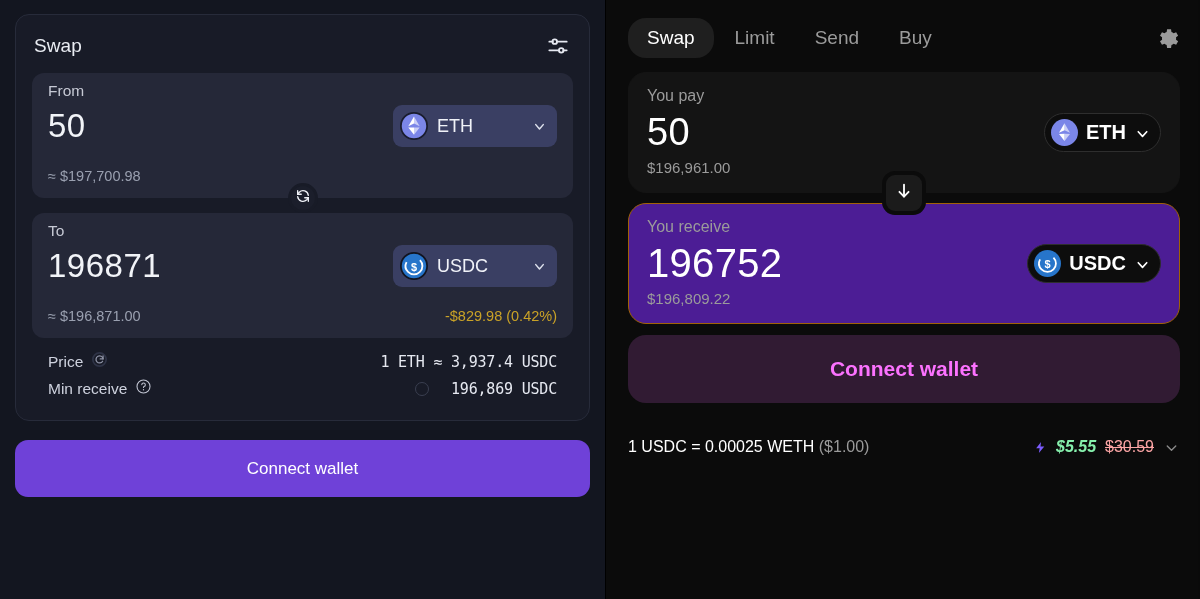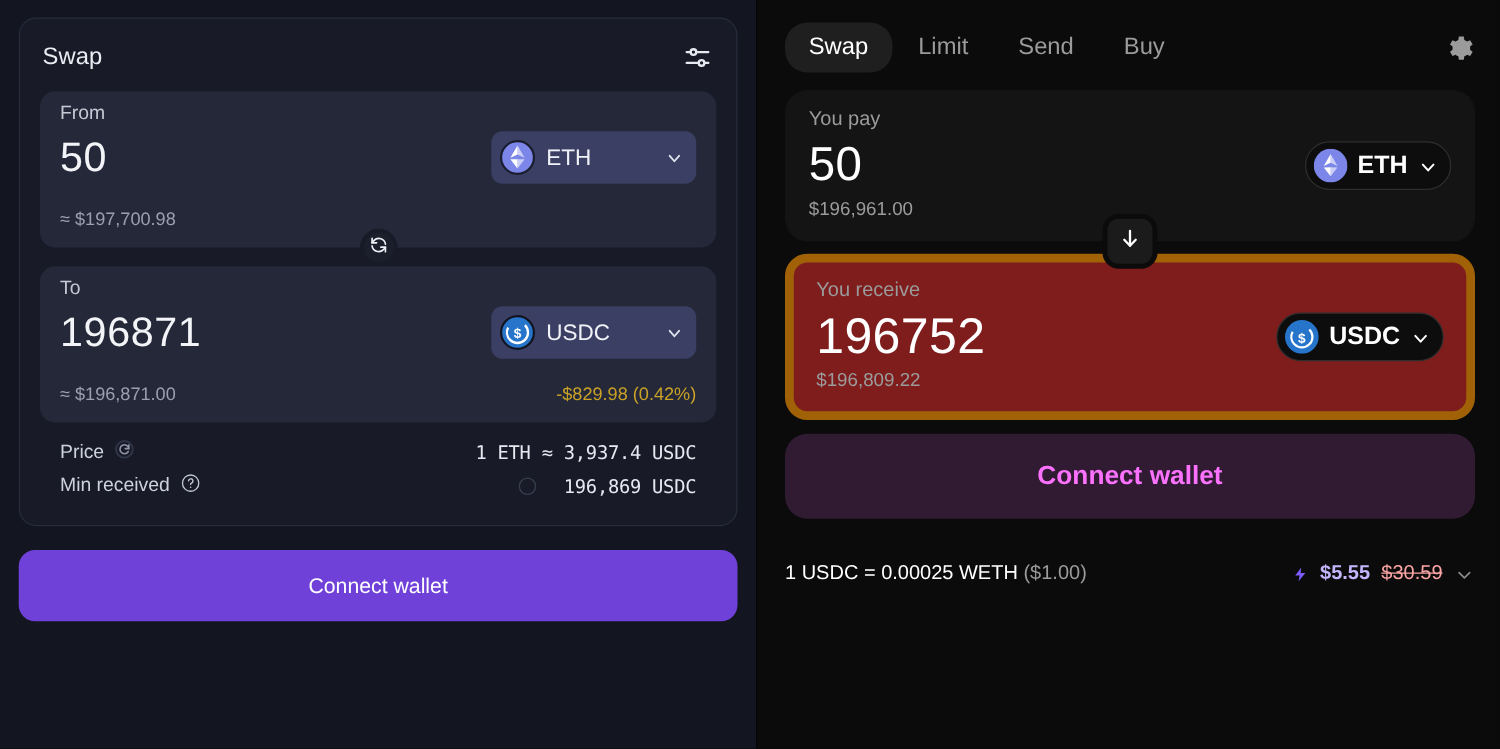--- a/index.html
+++ b/index.html
@@ -110,21 +110,21 @@
   .tab.active { color: #ffffff; background: #1f1f1f; font-weight: 500; }
   .tabs-spacer { flex: 1; }
   .gear-icon { width: 25px; height: 25px; display: block; }
 
   .r-field {
     background: #141414; border: 1px solid #141414;
     border-radius: 18px;
     padding: 14px 18px 16px 18px;
     width: 552px;
   }
-  .r-field.receive { background: #7f1d1d; border: 7px solid #a16207; }
+  .r-field.receive { background: #4c1d95; border: 1px solid #a16207; }
   .r-label { color: #9b9b9b; font-size: 16px; margin-bottom: 1px; }
   .r-row { display: flex; align-items: center; justify-content: space-between; }
   .r-amount { color: #ffffff; font-size: 38px; line-height: 52px; font-weight: 400; letter-spacing: .3px;}
   .r-amount.big { font-size: 40px; }
   .r-sub { color: #9b9b9b; font-size: 15px; margin-top: 1px; }
 
   .token-pill-r {
     display: flex; align-items: center; gap: 8px;
     background: #0d0d0d; border: 1px solid #2e2e2e;
     border-radius: 20px; padding: 5px 11px 5px 6px;
@@ -148,21 +148,21 @@
   }
 
   .rate-row {
     margin-top: 31px; width: 552px;
     display: flex; align-items: center; justify-content: space-between;
     height: 26px;
   }
   .rate-left { color: #ffffff; font-size: 16px; }
   .rate-left .paren { color: #9b9b9b; }
   .rate-right { display: flex; align-items: center; gap: 9px; }
-  .gas-new { color: #c4b5fd; font-size: 16px; font-weight: bold; }
+  .gas-new { color: #86efac; font-size: 16px; font-weight: bold; font-style: italic; }
   .gas-old { color: #fca5a5; font-size: 16px; text-decoration: line-through; }
   .bolt { width: 13px; height: 17px; display: block; }
   .chev-r { width: 17px; height: 17px; display:block; }
 
   .tk-icon { width: 28px; height: 28px; display:block; border-radius: 50%; }
   .tk-icon.sm { width: 27px; height: 27px; }
 </style>
 </head>
 <body>
 
@@ -260,21 +260,21 @@
                 <circle cx="12" cy="12" r="9.4" stroke="#2e3346" stroke-width="2.4"></circle>
                 <path d="M17 11a5 5 0 1 0-.6 3.4"></path>
                   <polyline points="17,7 17,11.2 13,11.2"></polyline>
               </svg>
             </span>
           </div>
           <div class="detail-val">1 ETH ≈ 3,937.4 USDC</div>
         </div>
         <div class="detail-row">
           <div class="detail-key">
-            <span>Min received</span>
+            <span>Min receive</span>
             <span>
               <svg viewBox="0 0 24 24" width="17" height="17" fill="none" stroke="#c3c7d4" stroke-width="1.5">
                 <circle cx="12" cy="12" r="9.2"></circle>
                 <path d="M9.6 9.4a2.5 2.5 0 1 1 3.2 2.6c-.6.3-.8.8-.8 1.5" stroke-linecap="round"></path>
                 <circle cx="12" cy="16.6" r=".9" fill="#c3c7d4" stroke="none"></circle>
               </svg>
             </span>
           </div>
           <div class="detail-val-wrap">
             <span class="mini-circle"></span>

